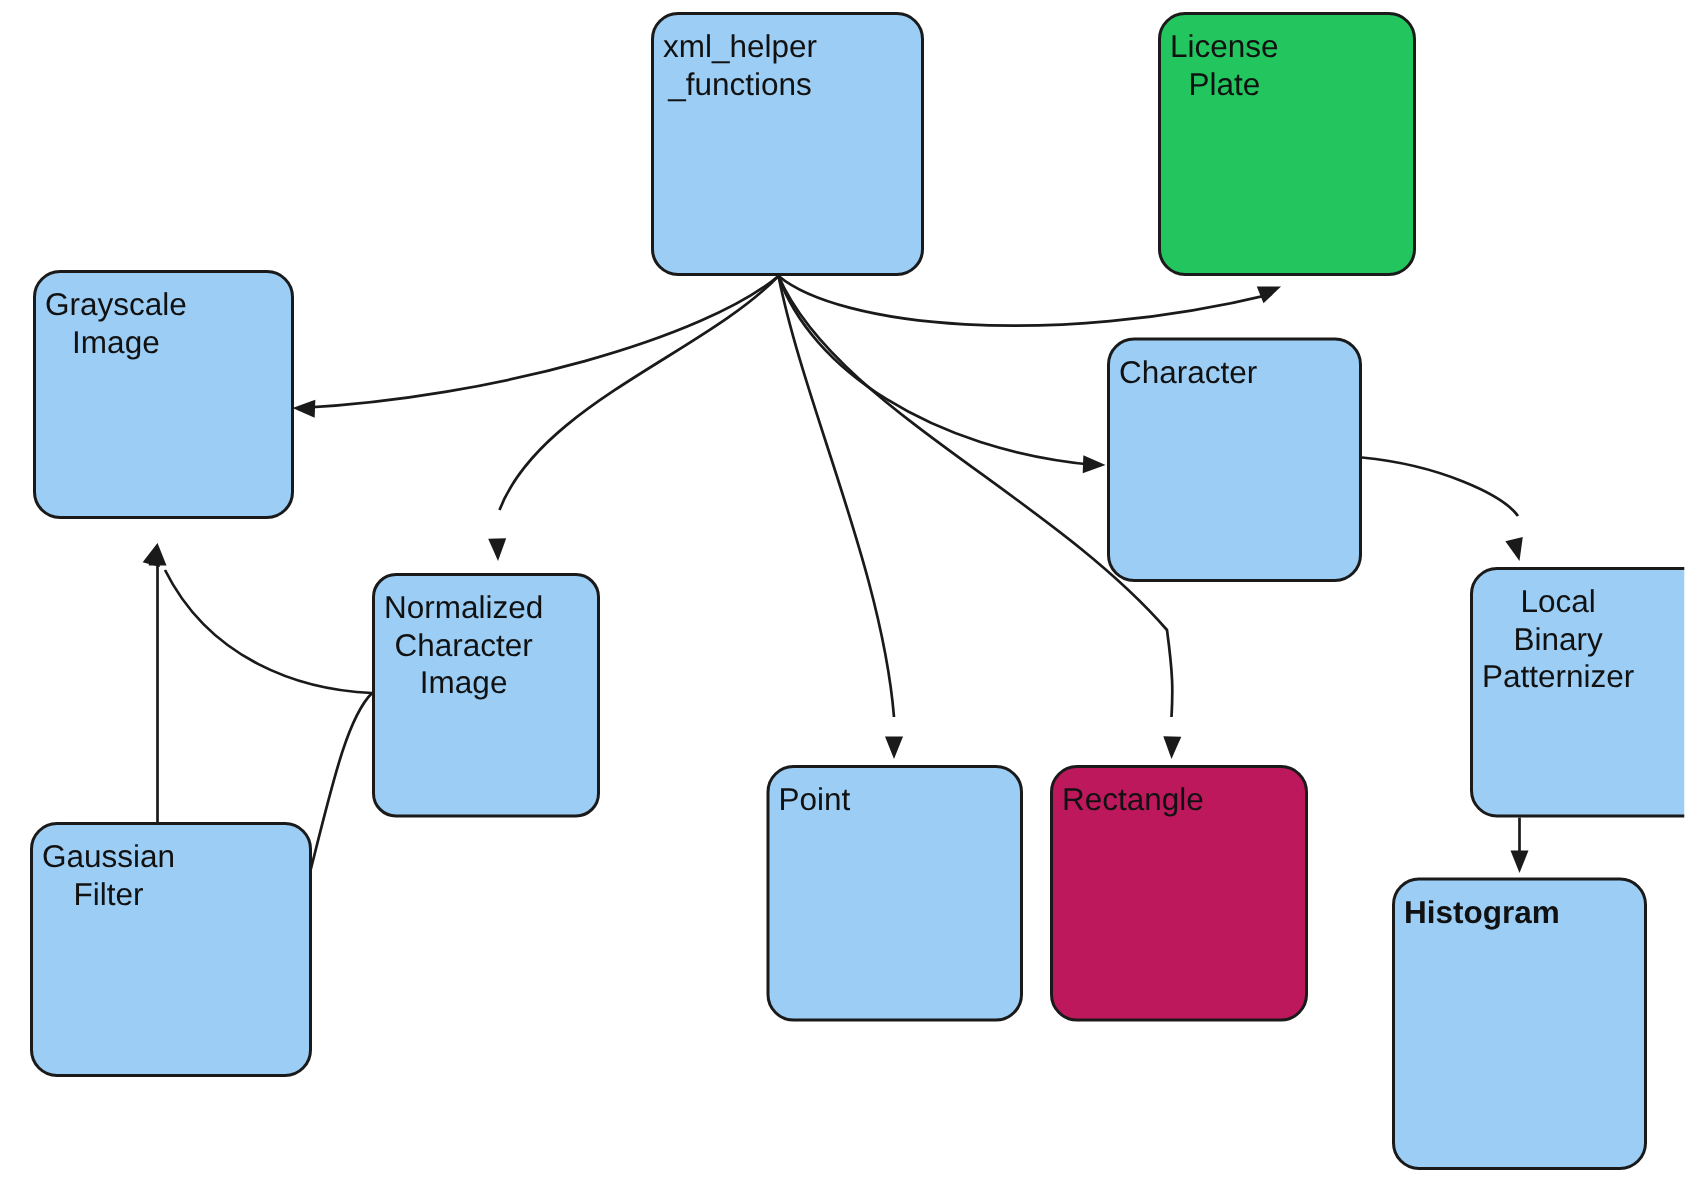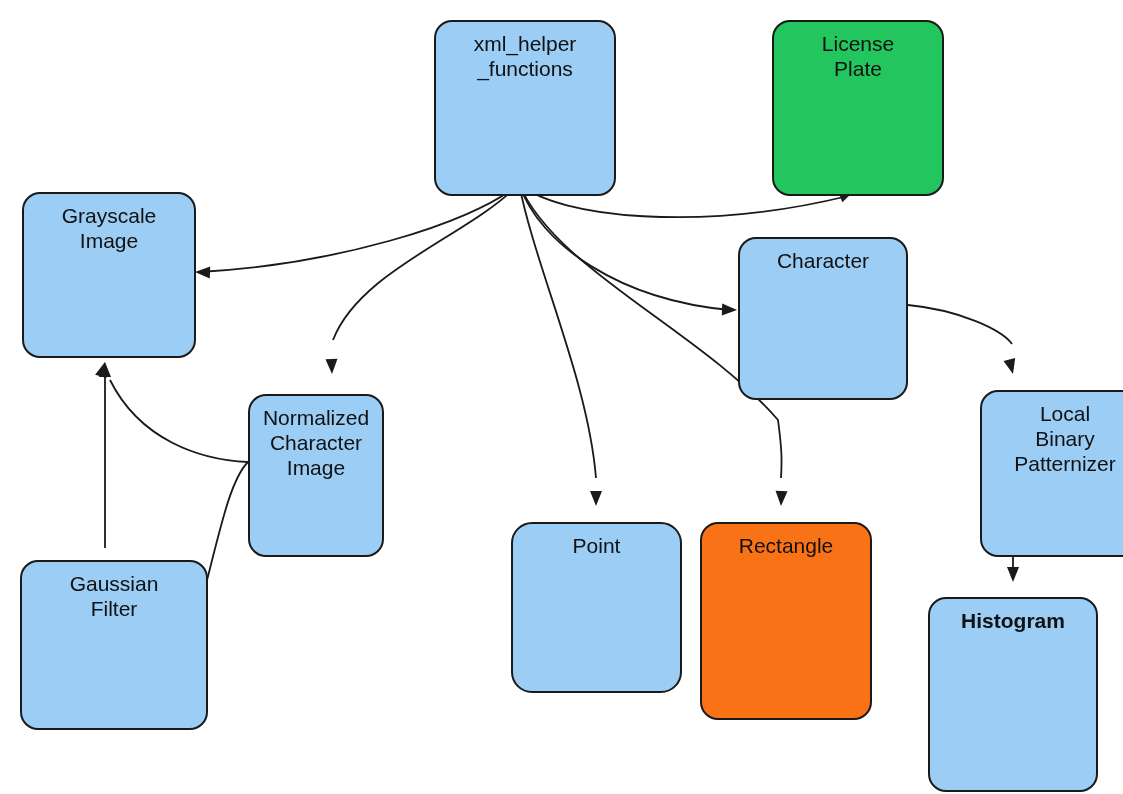--- a/index.html
+++ b/index.html
@@ -25,24 +25,22 @@
     width: 1123px;
     height: 794px;
   }
   .node {
     position: absolute;
     box-sizing: border-box;
     background: #9BCDF5;
     border: 2px solid #1a1a1a;
     border-radius: 18px;
     display: flex;
-    justify-content: center;
     align-items: flex-start;
     z-index: 2;
-    margin-top: 12px;
   }
   .node-label {
     font-family: "Liberation Sans", sans-serif;
     font-size: 21px;
     line-height: 25px;
     color: #111111;
     text-align: center;
     white-space: pre-line;
     padding-top: 9px;
     padding-left: 6px;
@@ -114,37 +112,37 @@
 
   <div class="node" style="left: 22px; top: 180px; width: 174px; height: 166px; background: rgb(155, 205, 245); border-color: rgb(26, 26, 26);">
     <div class="node-label">Grayscale
 Image</div>
   </div>
 
   <div class="node" style="left: 738px; top: 225px; width: 170px; height: 163px; background: rgb(155, 205, 245); border-color: rgb(26, 26, 26);">
     <div class="node-label">Character</div>
   </div>
 
-  <div class="node" style="left: 248px; top: 382px; width: 136px; height: 163px; background: rgb(155, 205, 245); border-color: rgb(26, 26, 26);">
+  <div class="node" style="left: 248px; top: 382px; width: 152px; height: 163px; background: rgb(155, 205, 245); border-color: rgb(26, 26, 26); border-radius: 16px;">
     <div class="node-label">Normalized
 Character
 Image</div>
   </div>
 
   <div class="node" style="left: 980px; top: 378px; width: 170px; height: 167px; background: rgb(155, 205, 245); border-color: rgb(26, 26, 26);">
     <div class="node-label">Local
 Binary
 Patternizer</div>
   </div>
 
-  <div class="node" style="left: 511px; top: 510px; width: 171px; height: 171px; background: rgb(155, 205, 245); border-color: rgb(26, 26, 26); border-radius: 21px;">
+  <div class="node" style="left: 511px; top: 510px; width: 171px; height: 171px; background: rgb(155, 205, 245); border-color: rgb(26, 26, 26);">
     <div class="node-label">Point</div>
   </div>
 
-  <div class="node" style="left: 700px; top: 510px; width: 172px; height: 198px; background: #f97316; border-color: rgb(26, 26, 26);">
+  <div class="node" style="left: 700px; top: 510px; width: 172px; height: 171px; background: #be185d; border-color: rgb(26, 26, 26);">
     <div class="node-label">Rectangle</div>
   </div>
 
   <div class="node" style="left: 20px; top: 548px; width: 188px; height: 170px; background: rgb(155, 205, 245); border-color: rgb(26, 26, 26);">
     <div class="node-label">Gaussian
 Filter</div>
   </div>
 
   <div class="node" style="left: 928px; top: 585px; width: 170px; height: 195px; background: rgb(155, 205, 245); border-color: rgb(26, 26, 26); font-weight: bold;">
     <div class="node-label">Histogram</div>

